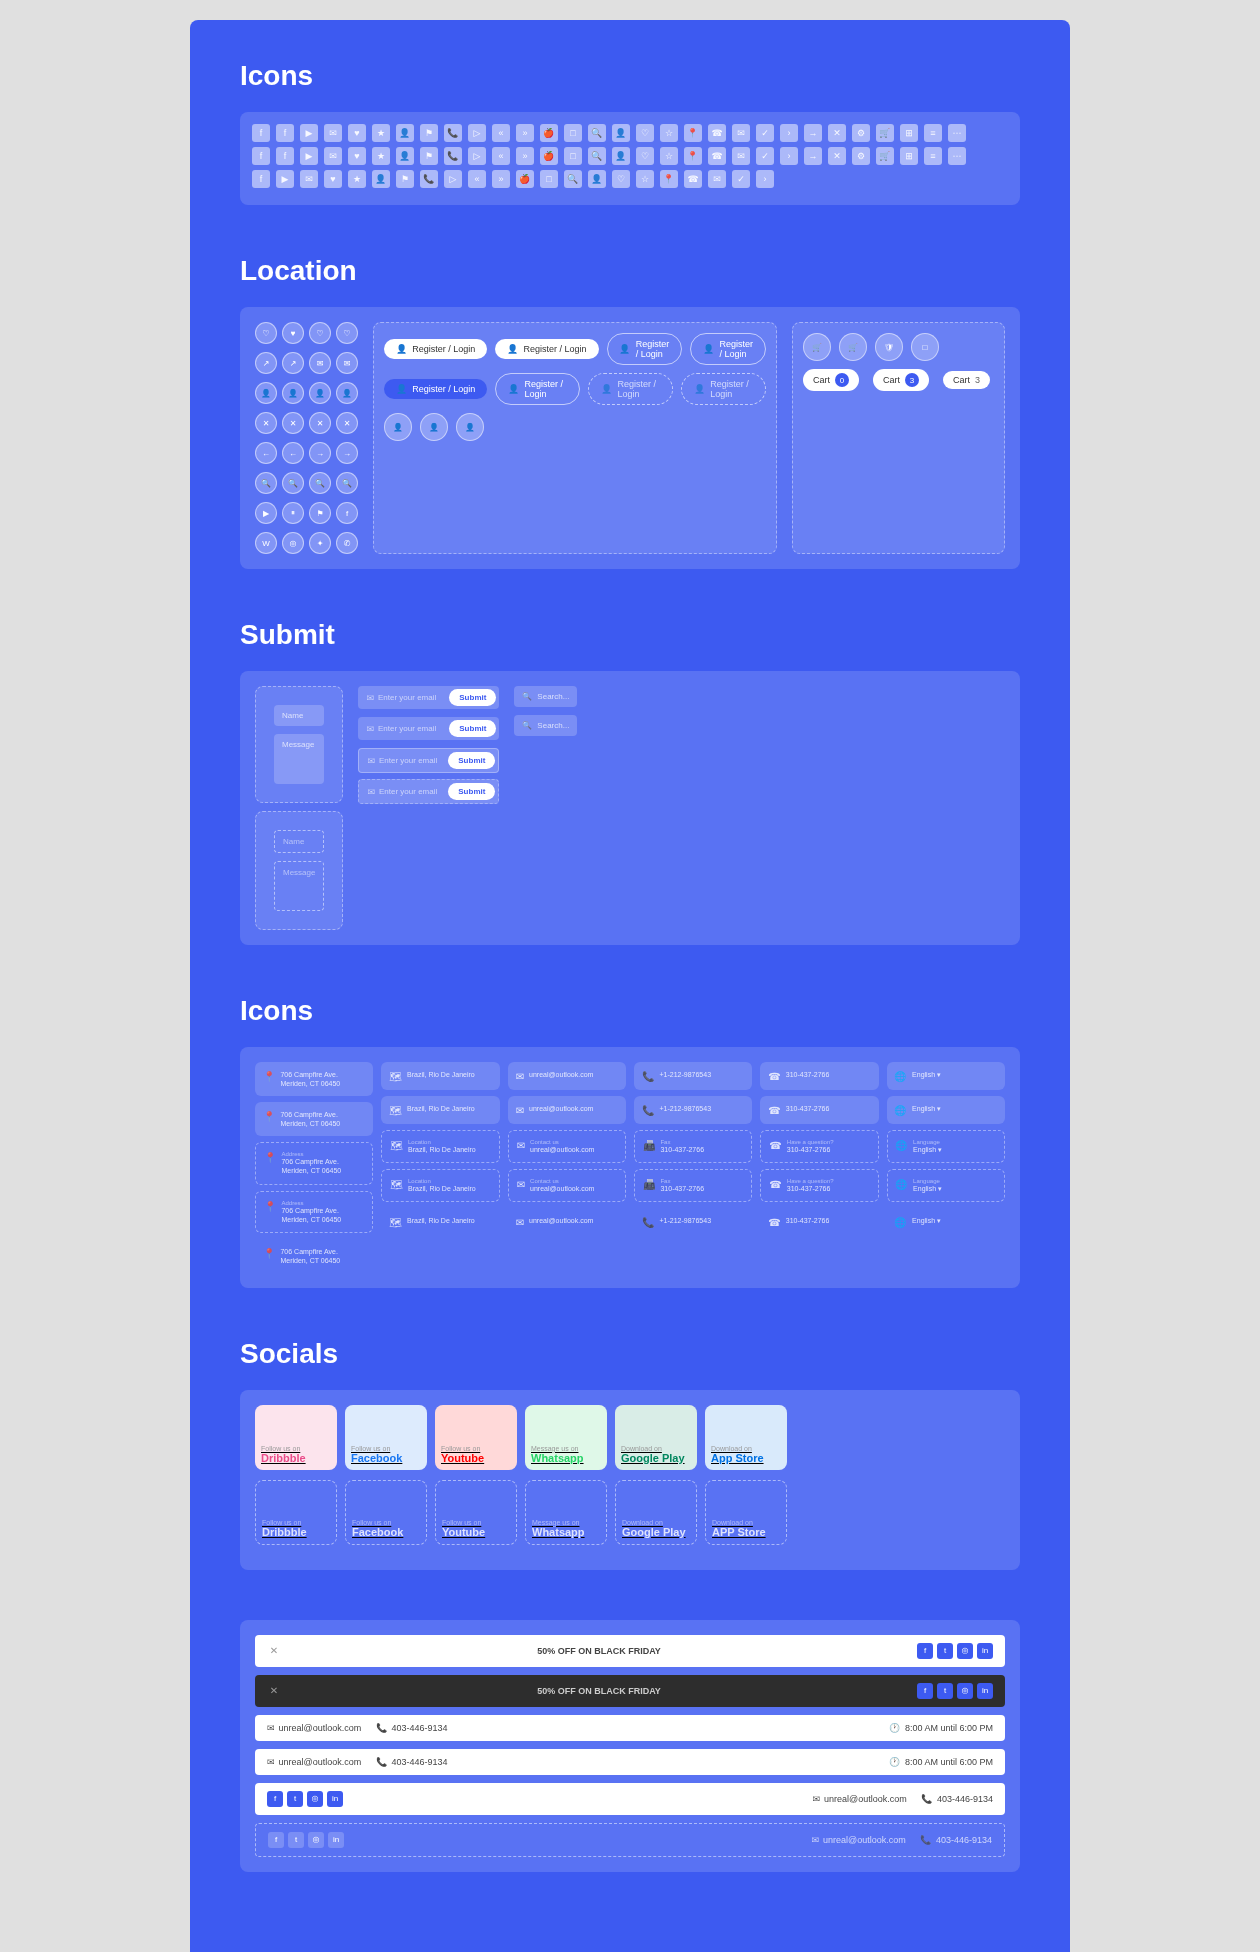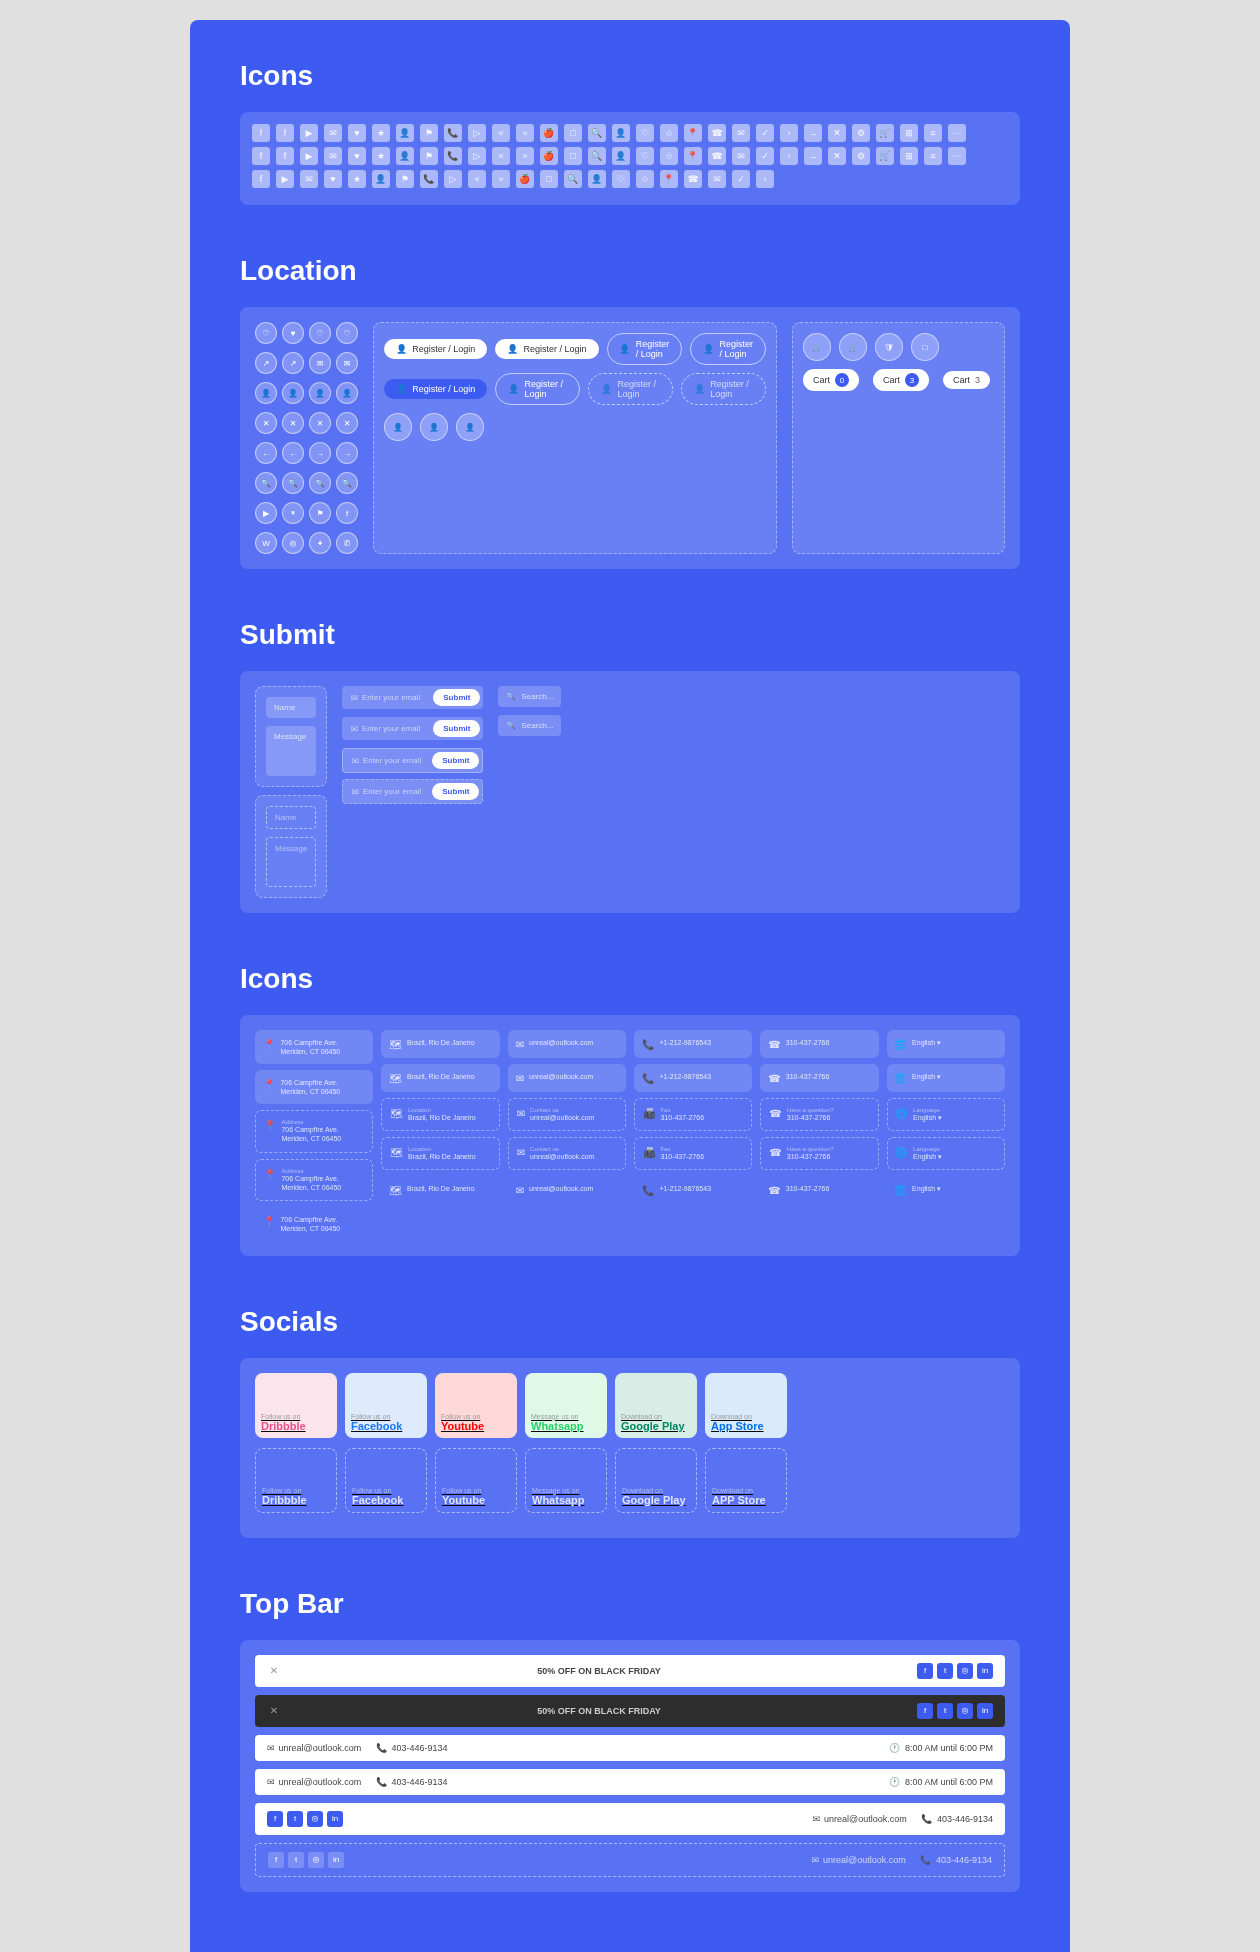--- a/index.html
+++ b/index.html
@@ -167,21 +167,21 @@
     }
     .input-col {
       display: flex;
       flex-direction: column;
       gap: 8px;
     }
     .input-group {
       background: rgba(255,255,255,0.1);
       border: 1.5px dashed rgba(255,255,255,0.4);
       border-radius: 8px;
-      padding: 10px;
+      padding: 18px;
       display: flex;
       flex-direction: column;
       gap: 8px;
     }
     .fake-input {
       background: rgba(255,255,255,0.2);
       border-radius: 4px;
       padding: 6px 8px;
       font-size: 8px;
       color: rgba(255,255,255,0.7);
@@ -1144,21 +1144,20 @@
         </div>
         <div class="social-card-outline">
           <div class="social-card-label">Download on</div>
           <div class="social-card-name">APP Store</div>
         </div>
       </div>
     </div>
   </div>
 
   <div class="section">
-    <h2 class="section-title">Top Bar</h2>
     <div class="topbar-container">
 
       <div class="topbar-item">
         <div class="topbar-close">✕</div>
         <div class="topbar-text">50% OFF ON BLACK FRIDAY</div>
         <div class="topbar-socials">
           <div class="topbar-social-icon">f</div>
           <div class="topbar-social-icon">t</div>
           <div class="topbar-social-icon">◎</div>
           <div class="topbar-social-icon">in</div>

